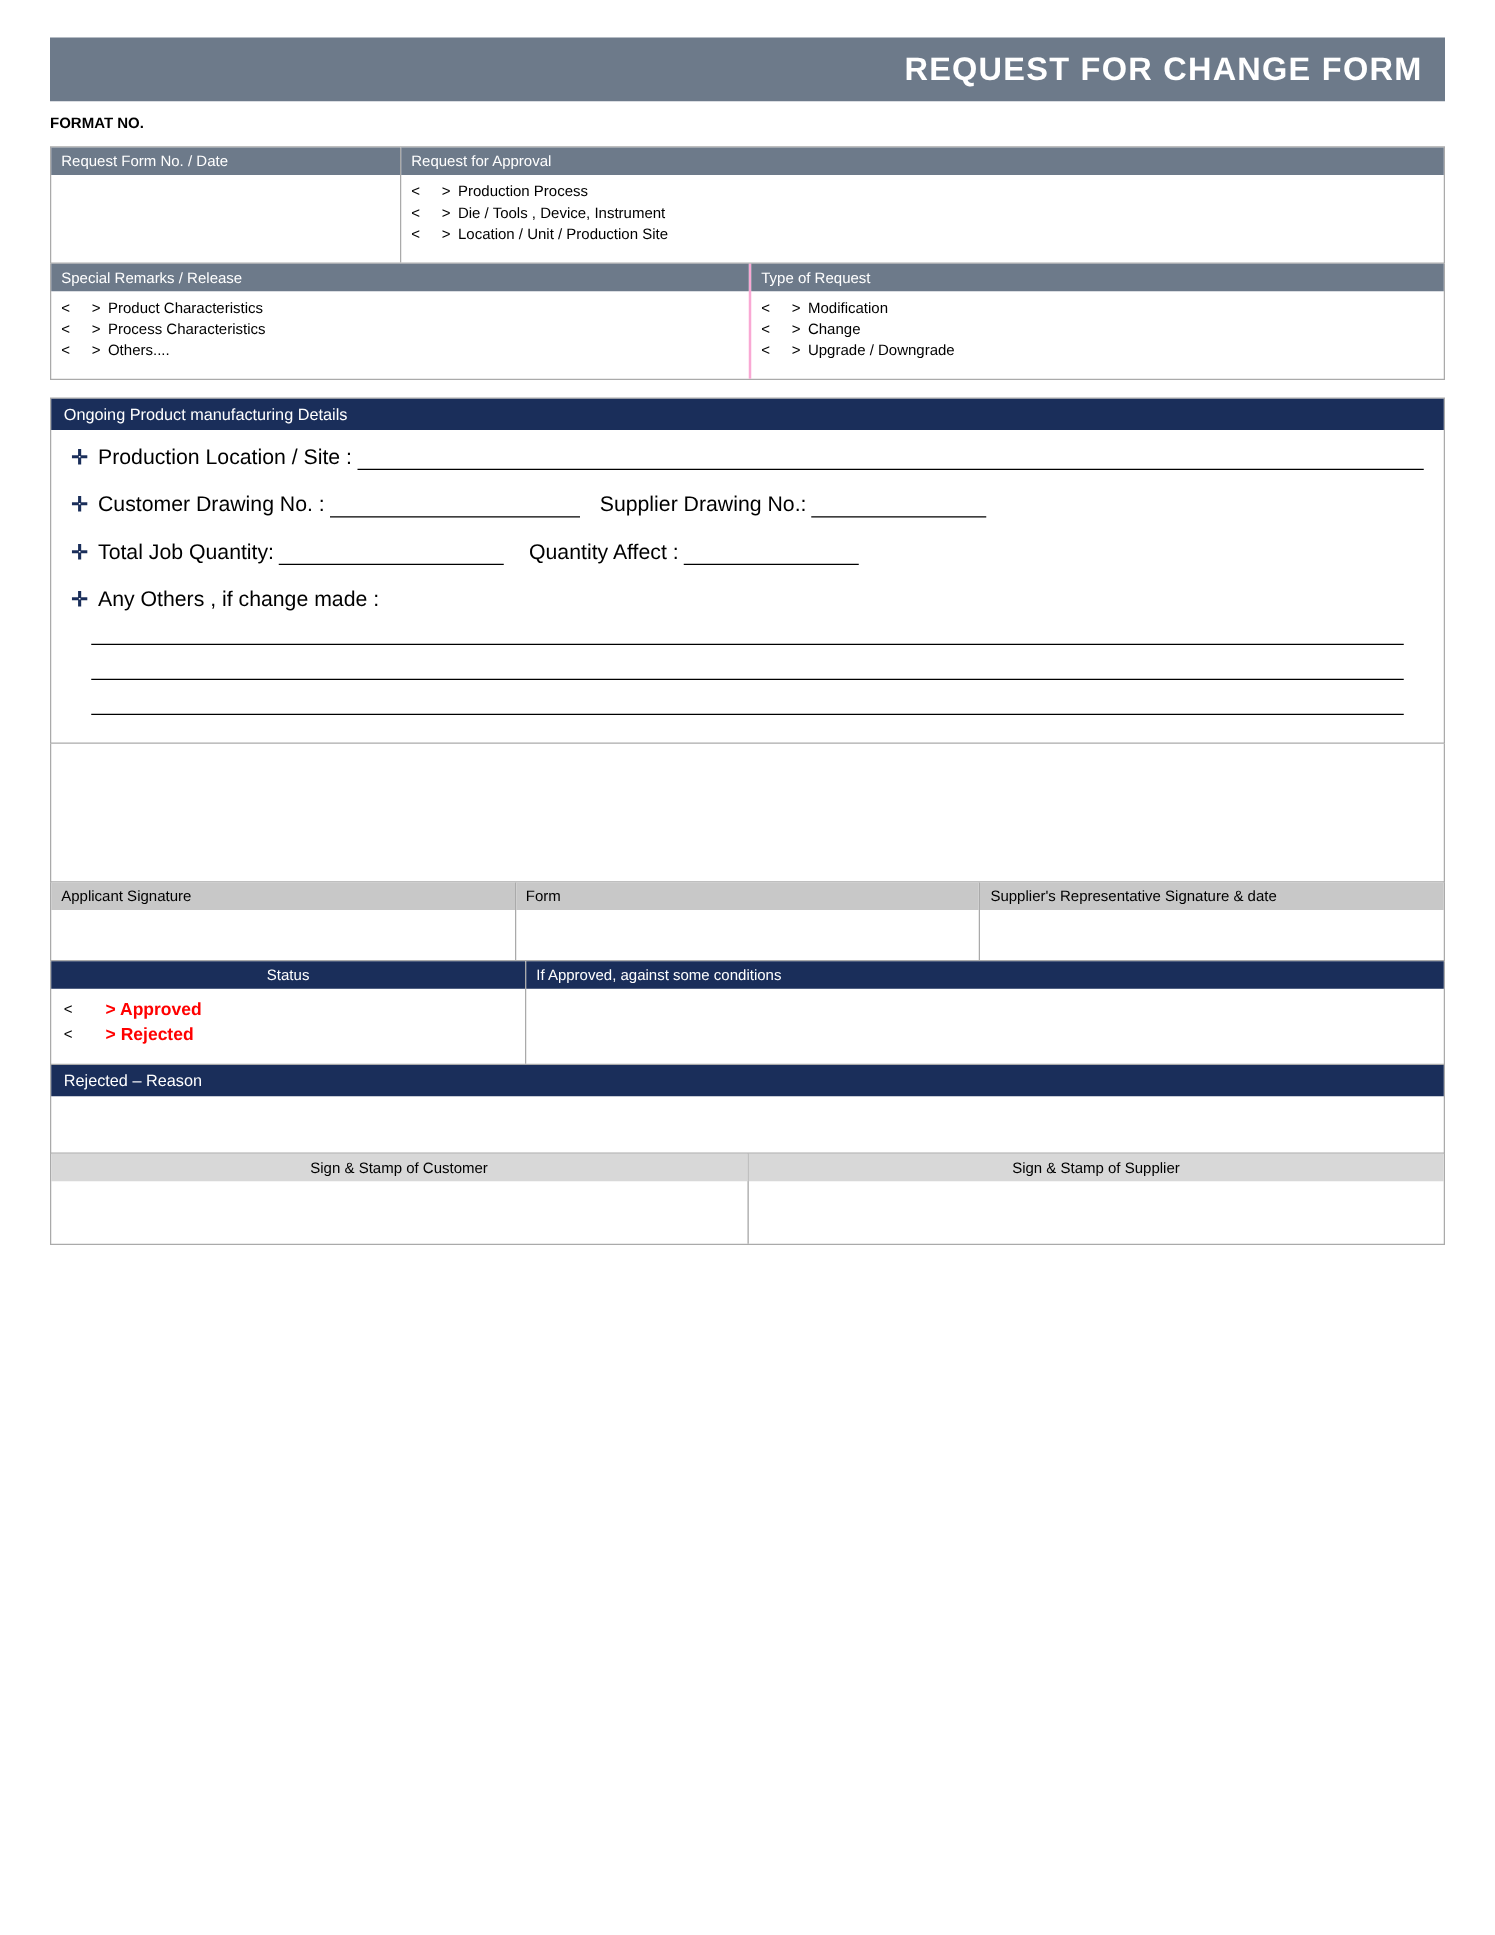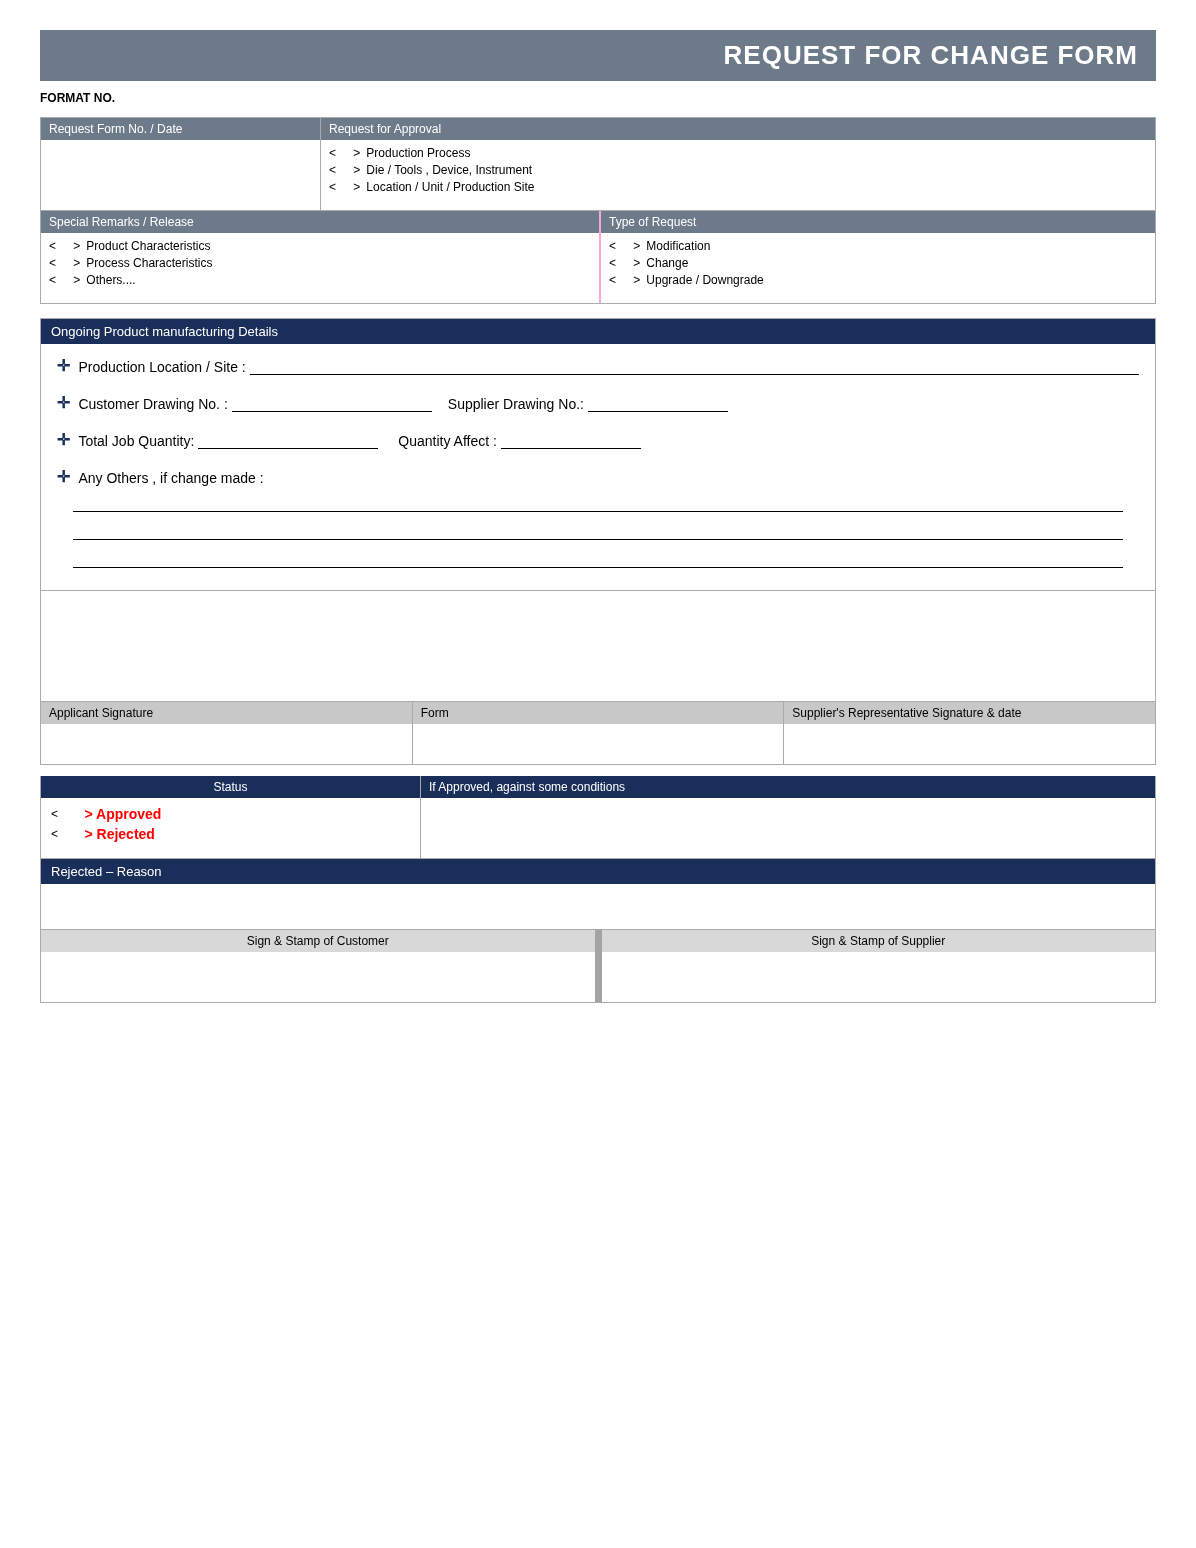--- a/index.html
+++ b/index.html
@@ -106,21 +106,21 @@
       margin-bottom: 18px;
       font-size: 13px;
     }
     .field-icon {
       color: #1a2e5a;
       font-size: 16px;
       margin-right: 8px;
       font-weight: bold;
     }
     .field-label {
-      font-size: 14px;
+      font-size: 17px;
       white-space: nowrap;
     }
     .field-line {
       border-bottom: 1px solid #000;
       flex: 1;
       min-width: 80px;
       margin-left: 4px;
       height: 1px;
     }
     .text-lines-area {
@@ -143,21 +143,21 @@
     .description-body {
       min-height: 110px;
       padding: 8px;
     }
 
     
     .signature-section {
       display: flex;
       border: 1px solid #aaa;
       border-top: none;
-      margin-bottom: 11px;
+      margin-bottom: 0;
     }
     .sig-cell {
       flex: 1;
       border-right: 1px solid #aaa;
     }
     .sig-cell:last-child {
       border-right: none;
     }
     .sig-header {
       background: #c8c8c8;
@@ -232,21 +232,21 @@
     }
 
     
     .stamp-section {
       display: flex;
       border: 1px solid #aaa;
       border-top: none;
     }
     .stamp-cell {
       flex: 1;
-      border-right: 7px solid #a3a3a3;
+      border-right: 1px solid #a3a3a3;
     }
     .stamp-cell:last-child {
       border-right: none;
     }
     .stamp-header {
       background: #d8d8d8;
       padding: 4px 8px;
       font-size: 12px;
       text-align: center;
     }

